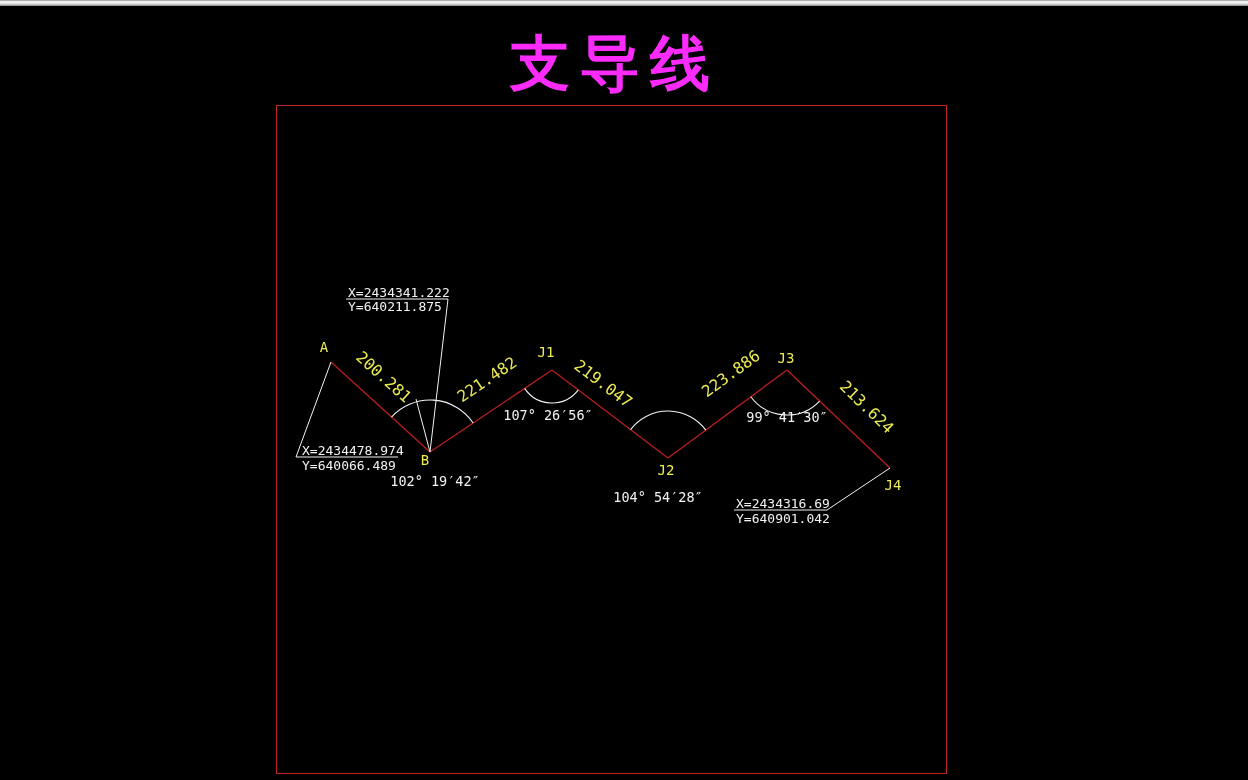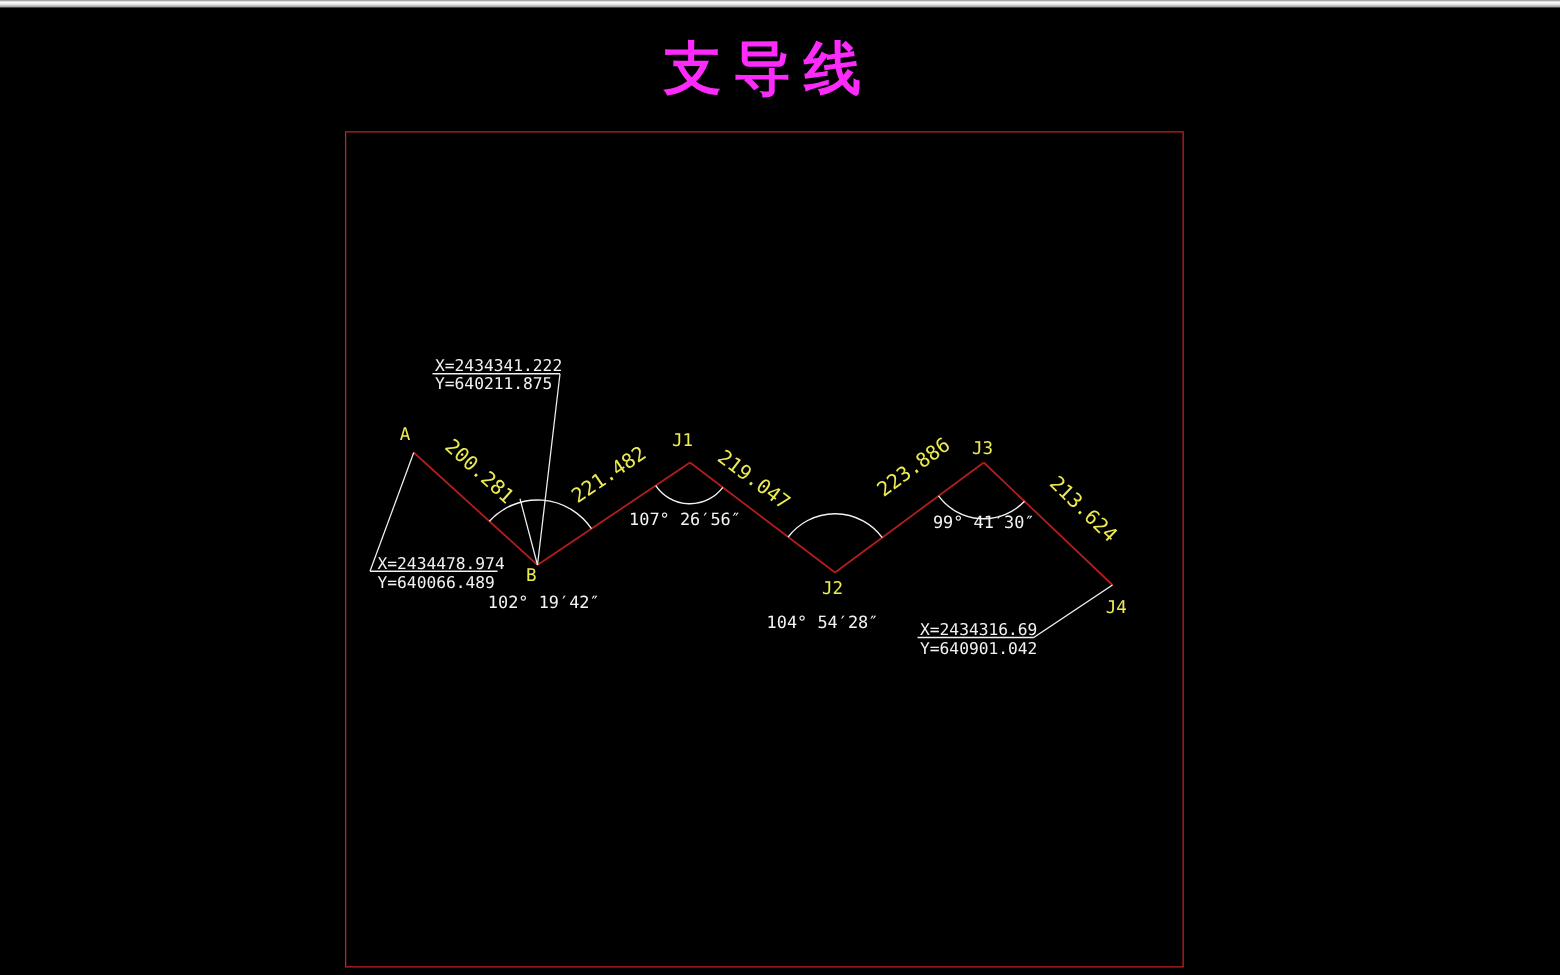--- a/index.html
+++ b/index.html
@@ -16,21 +16,21 @@
     left: 0; top: 0;
     width: 1248px; height: 6px;
     background: linear-gradient(to bottom, #8f8f8f 0%, #ffffff 30%, #e2e2e2 60%, #8a8a8a 100%);
   }
   .drawing-title {
     position: absolute;
     top: 24px;
     left: 615px;
     transform: translateX(-50%);
     font-family: Liberation Mono, monospace;
-    font-size: 46px;
+    font-size: 60px;
     font-weight: bold;
     letter-spacing: 10px;
     white-space: nowrap;
   }
   svg.cad-canvas {
     position: absolute;
     left: 0; top: 0;
   }
   svg text {
     font-family: "DejaVu Sans Mono", monospace;

